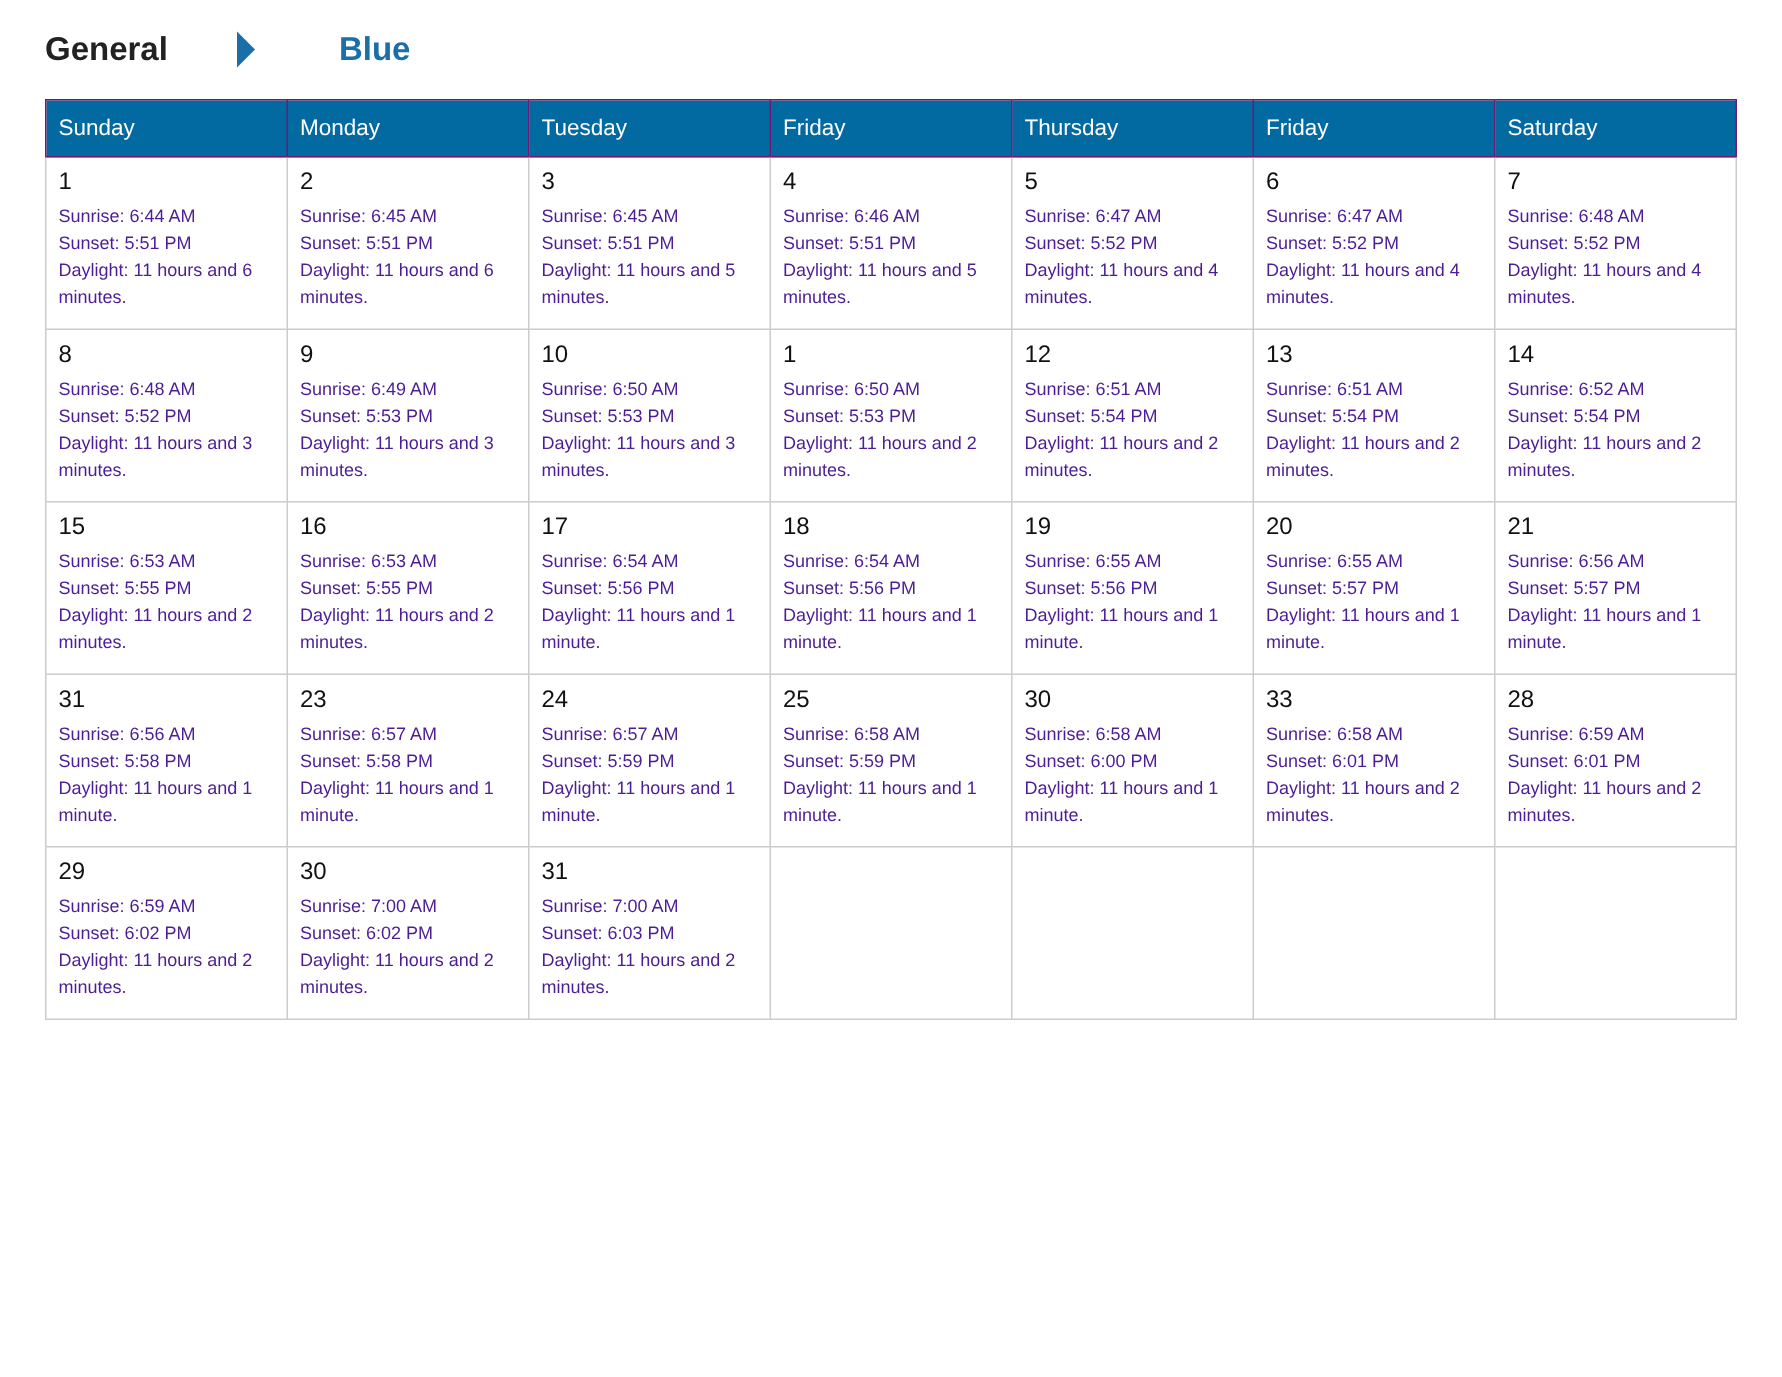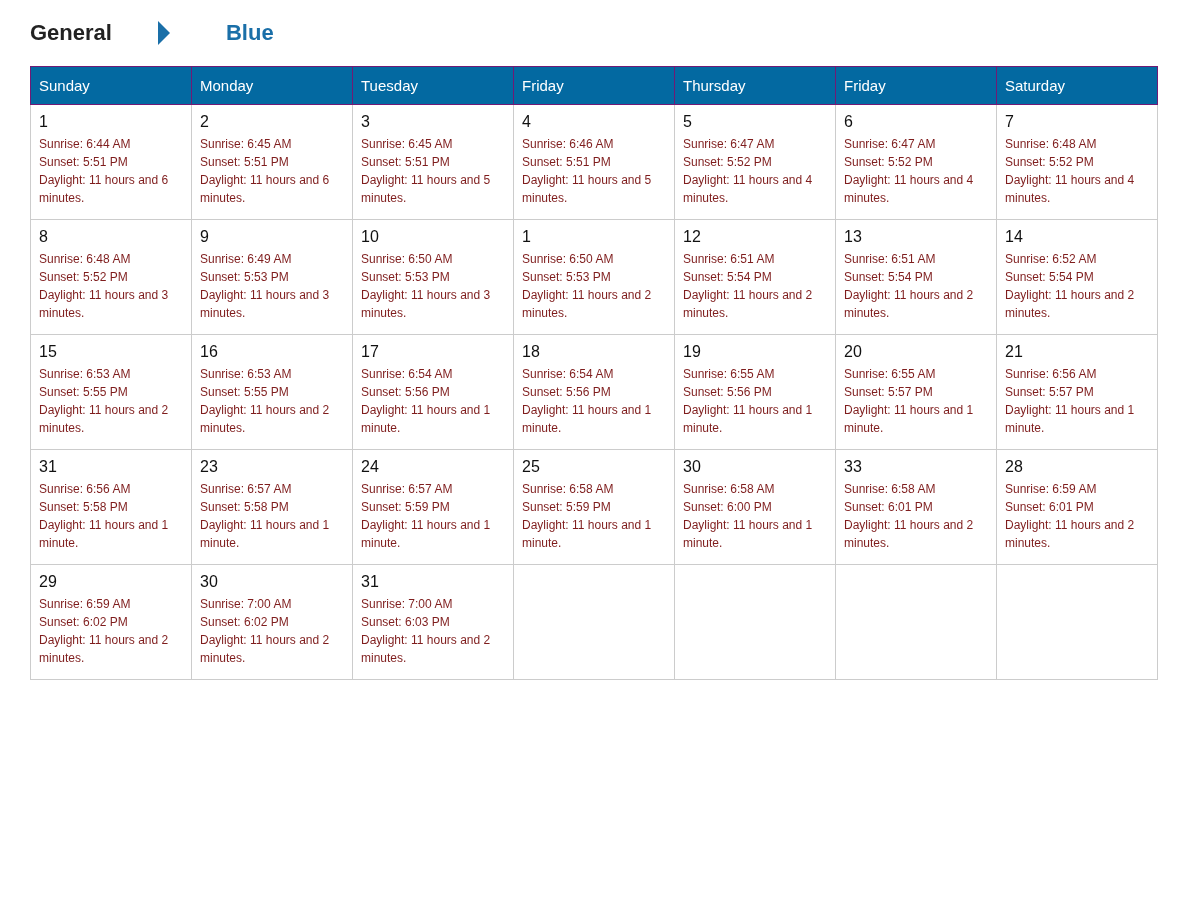--- a/index.html
+++ b/index.html
@@ -90,21 +90,21 @@
     }
     .day-number {
       font-size: 16px;
       font-weight: normal;
       display: block;
       margin-bottom: 4px;
       color: #111;
     }
     .day-info {
       font-size: 12px;
-      color: #7f1d1d;
+      color: #4c1d95;
       line-height: 1.5;
     }
     .empty-cell {
       background: #fff;
     }
     .row-divider td {
       border-top: 2px solid #2176ae;
     }
   </style>
 </head>

